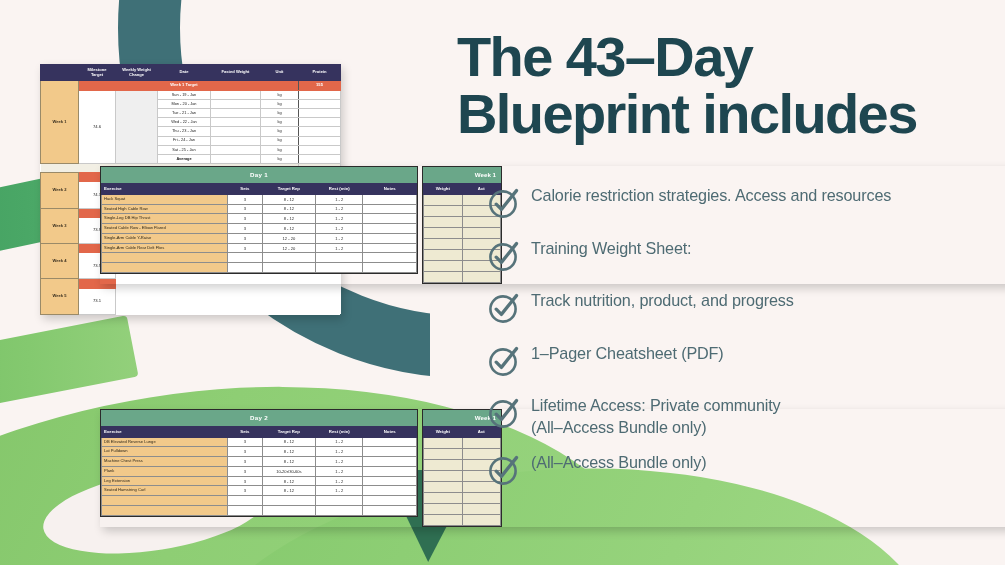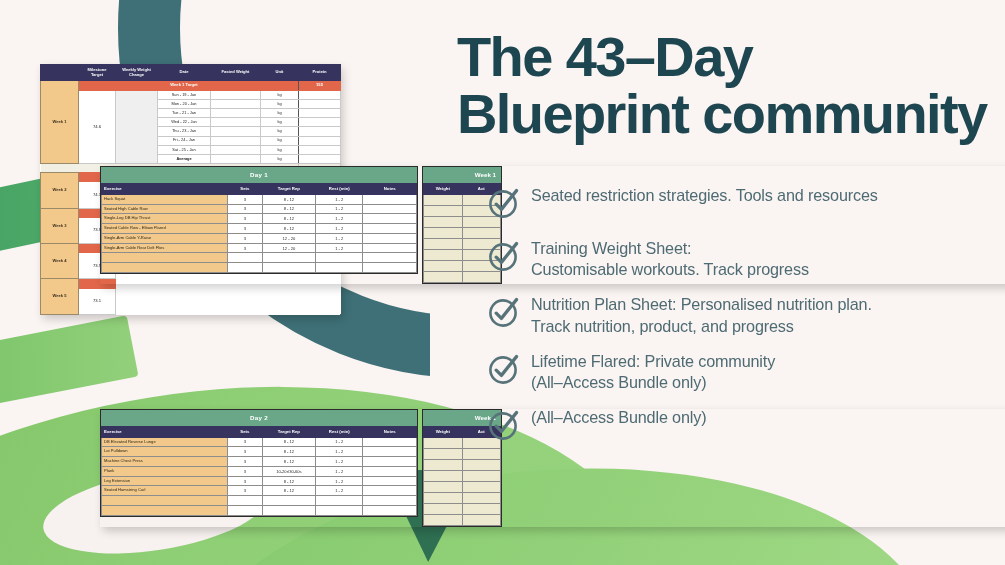--- a/index.html
+++ b/index.html
@@ -625,50 +625,57 @@
               <td></td>
             </tr>
           </tbody>
       </table>
     </div>
   </div>
 
   <div class="right">
     <div class="headline">
       <div>The 43–Day</div>
-      <div>Blueprint community</div>
+      <div>Blueprint includes</div>
     </div>
     <div class="bullets" id="bullets">
         <div class="bullet">
           <span class="check"><svg width="34" height="34" viewBox="0 0 34 34">
               <circle cx="16" cy="18" r="12.6" fill="none" stroke="#56737a" stroke-width="2.6"></circle>
               <path d="M9.2 18.2 L14.4 23.4 L29.5 4.6" fill="none" stroke="#56737a" stroke-width="3.3" stroke-linecap="round" stroke-linejoin="round"></path>
             </svg></span>
-          <span class="txt"><span class="l2">Seated restriction strategies. Tools and resources</span></span>
+          <span class="txt"><span class="l2">Calorie restriction strategies. Access and resources</span></span>
         </div>
         <div class="bullet">
           <span class="check"><svg width="34" height="34" viewBox="0 0 34 34">
               <circle cx="16" cy="18" r="12.6" fill="none" stroke="#56737a" stroke-width="2.6"></circle>
               <path d="M9.2 18.2 L14.4 23.4 L29.5 4.6" fill="none" stroke="#56737a" stroke-width="3.3" stroke-linecap="round" stroke-linejoin="round"></path>
             </svg></span>
-          <span class="txt"><span>Training Weight Sheet:</span><span class="l2">Customisable workouts. Track progress</span></span>
+          <span class="txt"><span>Training Weight Sheet:</span></span>
         </div>
         <div class="bullet">
           <span class="check"><svg width="34" height="34" viewBox="0 0 34 34">
               <circle cx="16" cy="18" r="12.6" fill="none" stroke="#56737a" stroke-width="2.6"></circle>
               <path d="M9.2 18.2 L14.4 23.4 L29.5 4.6" fill="none" stroke="#56737a" stroke-width="3.3" stroke-linecap="round" stroke-linejoin="round"></path>
             </svg></span>
-          <span class="txt"><span>Nutrition Plan Sheet: Personalised nutrition plan.</span><span class="l2">Track nutrition, product, and progress</span></span>
+          <span class="txt"><span class="l2">Track nutrition, product, and progress</span></span>
         </div>
         <div class="bullet">
           <span class="check"><svg width="34" height="34" viewBox="0 0 34 34">
               <circle cx="16" cy="18" r="12.6" fill="none" stroke="#56737a" stroke-width="2.6"></circle>
               <path d="M9.2 18.2 L14.4 23.4 L29.5 4.6" fill="none" stroke="#56737a" stroke-width="3.3" stroke-linecap="round" stroke-linejoin="round"></path>
             </svg></span>
-          <span class="txt"><span>Lifetime Flared: Private community</span><span class="l2">(All–Access Bundle only)</span></span>
+          <span class="txt"><span> 1–Pager Cheatsheet (PDF)</span></span>
+        </div>
+        <div class="bullet">
+          <span class="check"><svg width="34" height="34" viewBox="0 0 34 34">
+              <circle cx="16" cy="18" r="12.6" fill="none" stroke="#56737a" stroke-width="2.6"></circle>
+              <path d="M9.2 18.2 L14.4 23.4 L29.5 4.6" fill="none" stroke="#56737a" stroke-width="3.3" stroke-linecap="round" stroke-linejoin="round"></path>
+            </svg></span>
+          <span class="txt"><span>Lifetime Access: Private community</span><span class="l2">(All–Access Bundle only)</span></span>
         </div>
         <div class="bullet">
           <span class="check"><svg width="34" height="34" viewBox="0 0 34 34">
               <circle cx="16" cy="18" r="12.6" fill="none" stroke="#56737a" stroke-width="2.6"></circle>
               <path d="M9.2 18.2 L14.4 23.4 L29.5 4.6" fill="none" stroke="#56737a" stroke-width="3.3" stroke-linecap="round" stroke-linejoin="round"></path>
             </svg></span>
           <span class="txt"><span class="l2">(All–Access Bundle only)</span></span>
         </div>
       </div>
   </div>

